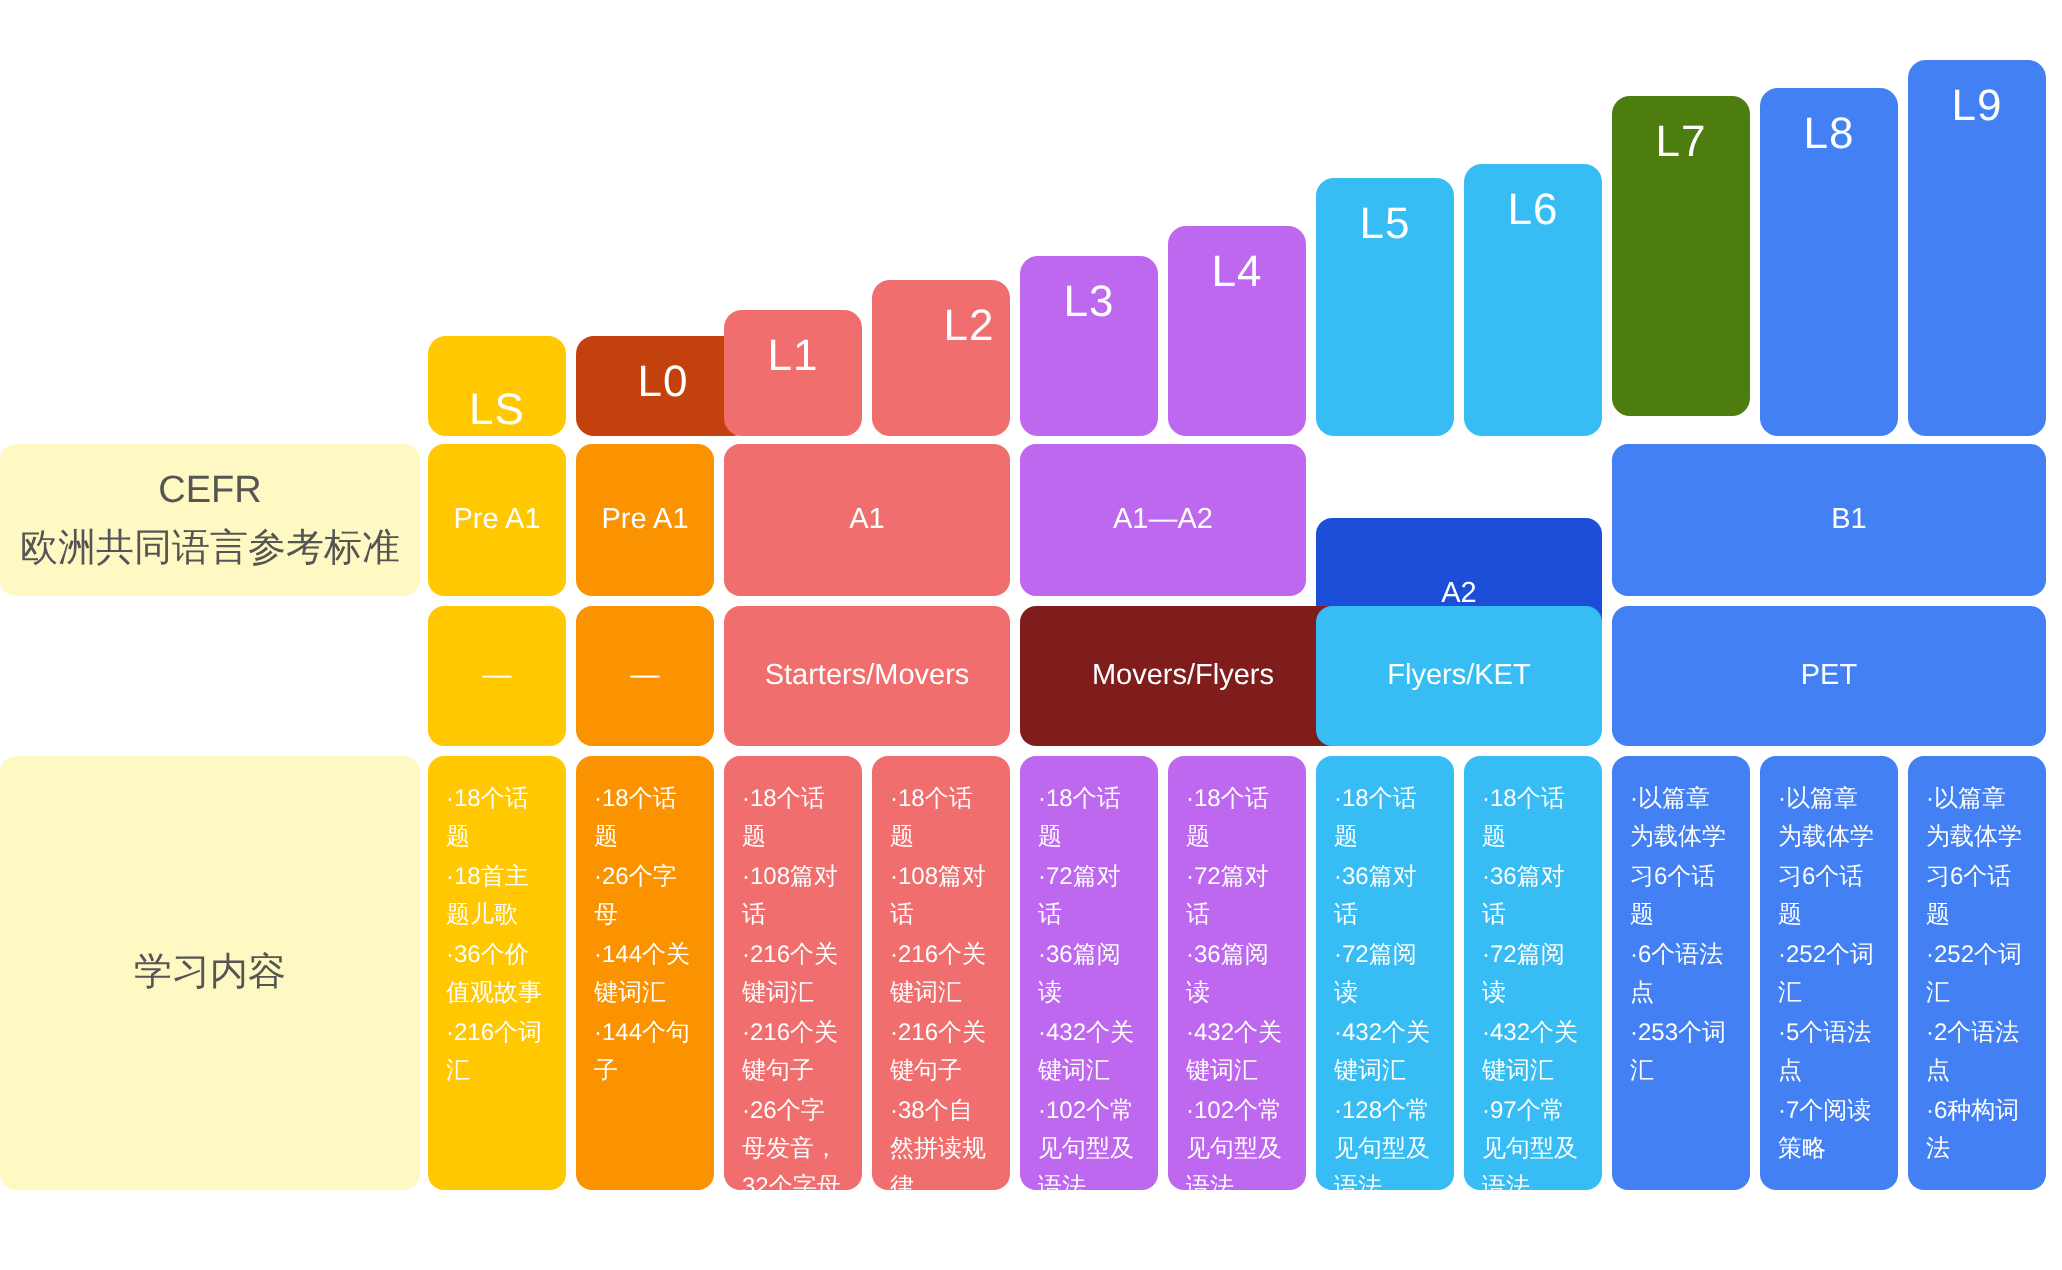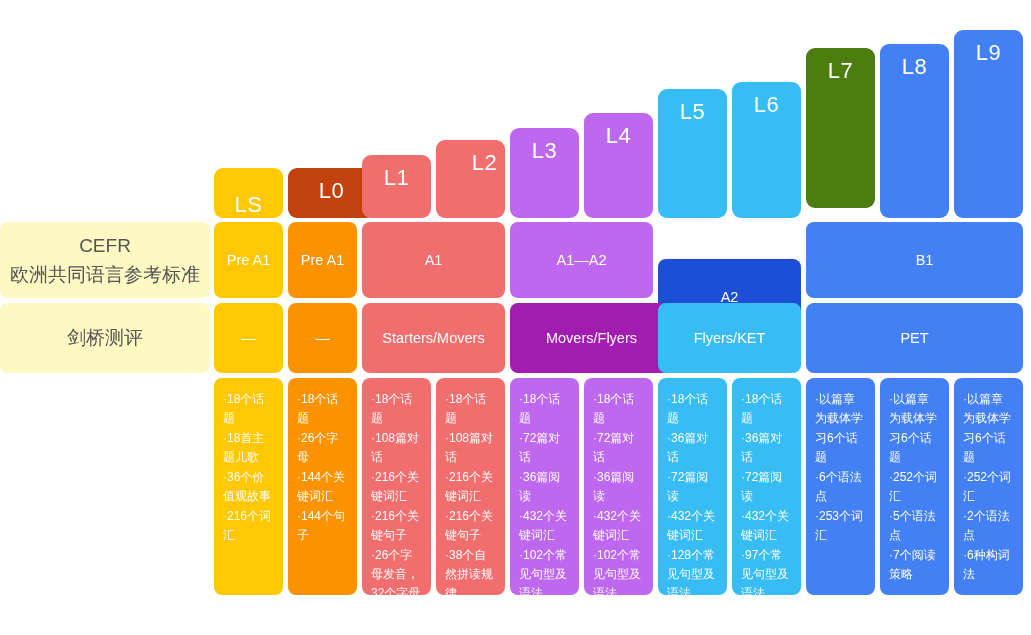--- a/index.html
+++ b/index.html
@@ -65,22 +65,22 @@
 <body>
 
 <div id="stage">
 
   <div class="labelcell" id="label-cefr" style="top: 222px; height: 76px;">
     <div>
       <span>CEFR</span>
       <span class="sub">欧洲共同语言参考标准</span>
     </div>
   </div>
-  <div class="labelcell" id="label-camb" style="top: 303px; height: 70px;">
-    <span>剑桥测评</span>
+  <div class="labelcell" id="label-content" style="top: 378px; height: 217px;">
+    <span>学习内容</span>
   </div>
 
   <div id="bars-layer">
       <div class="bar" style="left: 214px; width: 69px; top: 168px; height: 50px; background: rgb(255, 200, 0); align-items: flex-end;">
         <span>LS</span>
       </div>
       <div class="bar" style="left: 288px; width: 87px; top: 168px; height: 50px; background: #c2410c;">
         <span>L0</span>
       </div>
       <div class="bar" style="left: 362px; width: 69px; top: 155px; height: 63px; background: rgb(241, 110, 110);">
@@ -134,21 +134,21 @@
   <div id="camb-layer">
       <div class="camb" style="left: 214px; width: 69px; top: 303px; height: 70px; background: rgb(255, 200, 0);">
         <span>—</span>
       </div>
       <div class="camb" style="left: 288px; width: 69px; top: 303px; height: 70px; background: rgb(251, 147, 0);">
         <span>—</span>
       </div>
       <div class="camb" style="left: 362px; width: 143px; top: 303px; height: 70px; background: rgb(241, 110, 110);">
         <span>Starters/Movers</span>
       </div>
-      <div class="camb" style="left: 510px; width: 163px; top: 303px; height: 70px; background: #a21caf;">
+      <div class="camb" style="left: 510px; width: 163px; top: 303px; height: 70px; background: #7f1d1d;">
         <span>Movers/Flyers</span>
       </div>
       <div class="camb" style="left: 658px; width: 143px; top: 303px; height: 70px; background: rgb(55, 189, 244);">
         <span>Flyers/KET</span>
       </div>
       <div class="camb" style="left: 806px; width: 217px; top: 303px; height: 70px; background: rgb(66, 128, 244);">
         <span>PET</span>
       </div>
     </div>
   <div id="content-layer">

